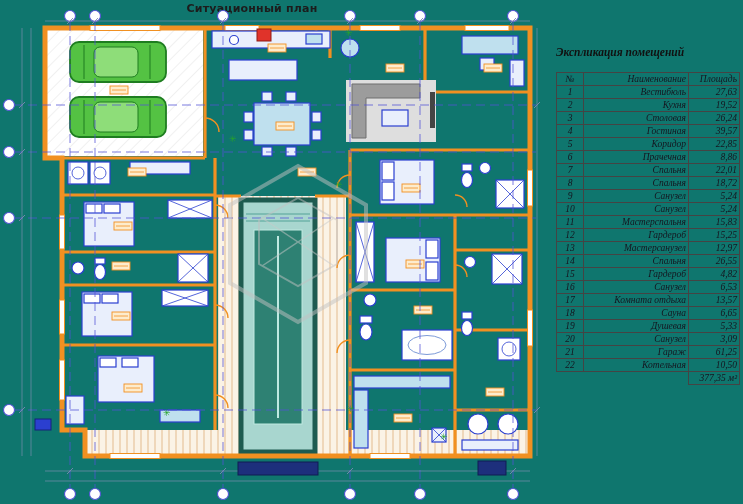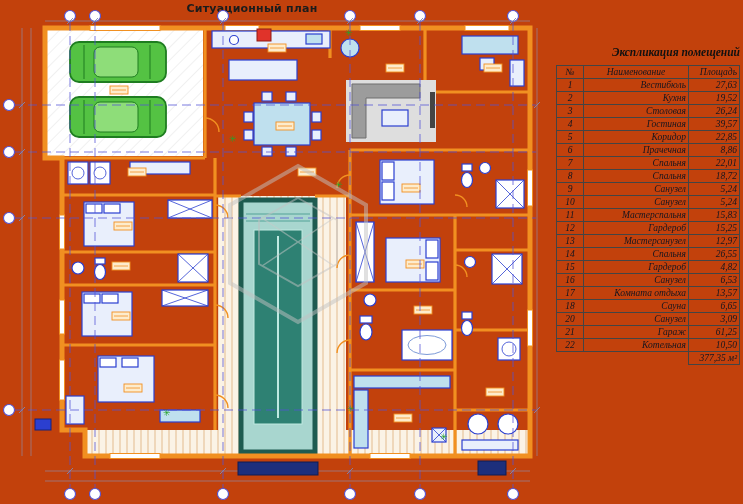--- a/index.html
+++ b/index.html
@@ -1,16 +1,16 @@
 <!DOCTYPE html>
 <html><head>
 <meta charset="utf-8">
 <style>
   html,body{margin:0;padding:0;background:#fff;}
-  .sheet{position:relative;width:743px;height:504px;background:#c2410c;overflow:hidden;
+  .sheet{position:relative;width:743px;height:504px;background:#0f766e;overflow:hidden;
          font-family:"DejaVu Sans",sans-serif;}
   .plan-title{position:absolute;left:147px;top:2px;width:210px;text-align:center;
               font:700 11px "DejaVu Sans",sans-serif;color:#1c1c1c;letter-spacing:.2px;}
   svg.plan{position:absolute;left:0;top:0;}
 
   
   .w-outer{fill:none;stroke:#f19021;stroke-width:5;stroke-linejoin:miter;}
   .w-in{fill:none;stroke:#f19021;stroke-width:3.2;}
   .w-thin{fill:none;stroke:#f19021;stroke-width:1.4;}
   .win{fill:#ffffff;stroke:#f19021;stroke-width:1;}
@@ -25,22 +25,22 @@
   .axc{fill:#fff;stroke:#5353d6;stroke-width:1.1;}
   .dim{stroke:#8a93b8;stroke-width:.6;}
   .tick{stroke:#7e88b4;stroke-width:.9;}
   .label{fill:#fdeccd;stroke:#f19021;stroke-width:.9;}
   .labline{stroke:#f19021;stroke-width:.8;}
   .plant{font:9px "DejaVu Sans",sans-serif;fill:#27a22b;}
   .navy{fill:#1d2f7c;stroke:#101d52;stroke-width:1;}
 
   
   .exp{position:absolute;left:556px;top:46px;width:184px;}
-  .exp-title{text-align:right;font:italic 700 11.5px "Liberation Serif",serif;
-             color:#111;margin-bottom:7px;}
+  .exp-title{text-align:left;font:italic 700 11.5px "Liberation Serif",serif;
+             color:#111;margin-bottom:14px;}
   table.exp-table{border-collapse:collapse;width:100%;
       font:italic 9.5px "Liberation Serif",serif;color:#15151f;}
   .exp-table th,.exp-table td{border:1px solid #444;padding:0 2px;height:12px;
       line-height:11px;font-weight:400;}
   .c-num{width:22px;text-align:center;}
   .c-name{text-align:right;padding-left:4px;}
   .c-area{width:46px;text-align:right;}
   tr.total td.nob{border:none;}
 </style>
 </head>
@@ -338,21 +338,21 @@
       <line x1="334" y1="218" x2="262" y2="266" stroke="#c9c9c9" stroke-width="1.5"></line>
     </g>
   </svg>
 
   <div class="exp">
     <div class="exp-title">Экспликация помещений</div>
     <table class="exp-table">
       <thead>
         <tr>
           <th class="c-num">№</th>
-          <th class="c-name" style="text-align:center">Наименование</th>
+          <th class="c-name" style="text-align:right">Наименование</th>
           <th class="c-area">Площадь</th>
         </tr>
       </thead>
       <tbody>
         <tr>
             <td class="c-num">1</td>
             <td class="c-name">Вестибюль</td>
             <td class="c-area">27,63</td>
           </tr>
         <tr>
@@ -432,20 +432,25 @@
           </tr>
         <tr>
             <td class="c-num">17</td>
             <td class="c-name">Комната отдыха</td>
             <td class="c-area">13,57</td>
           </tr>
         <tr>
             <td class="c-num">18</td>
             <td class="c-name">Сауна</td>
             <td class="c-area">6,65</td>
+          </tr>
+        <tr>
+            <td class="c-num">19</td>
+            <td class="c-name">Душевая</td>
+            <td class="c-area">5,33</td>
           </tr>
         <tr>
             <td class="c-num">20</td>
             <td class="c-name">Санузел</td>
             <td class="c-area">3,09</td>
           </tr>
         <tr>
             <td class="c-num">21</td>
             <td class="c-name">Гараж</td>
             <td class="c-area">61,25</td>

